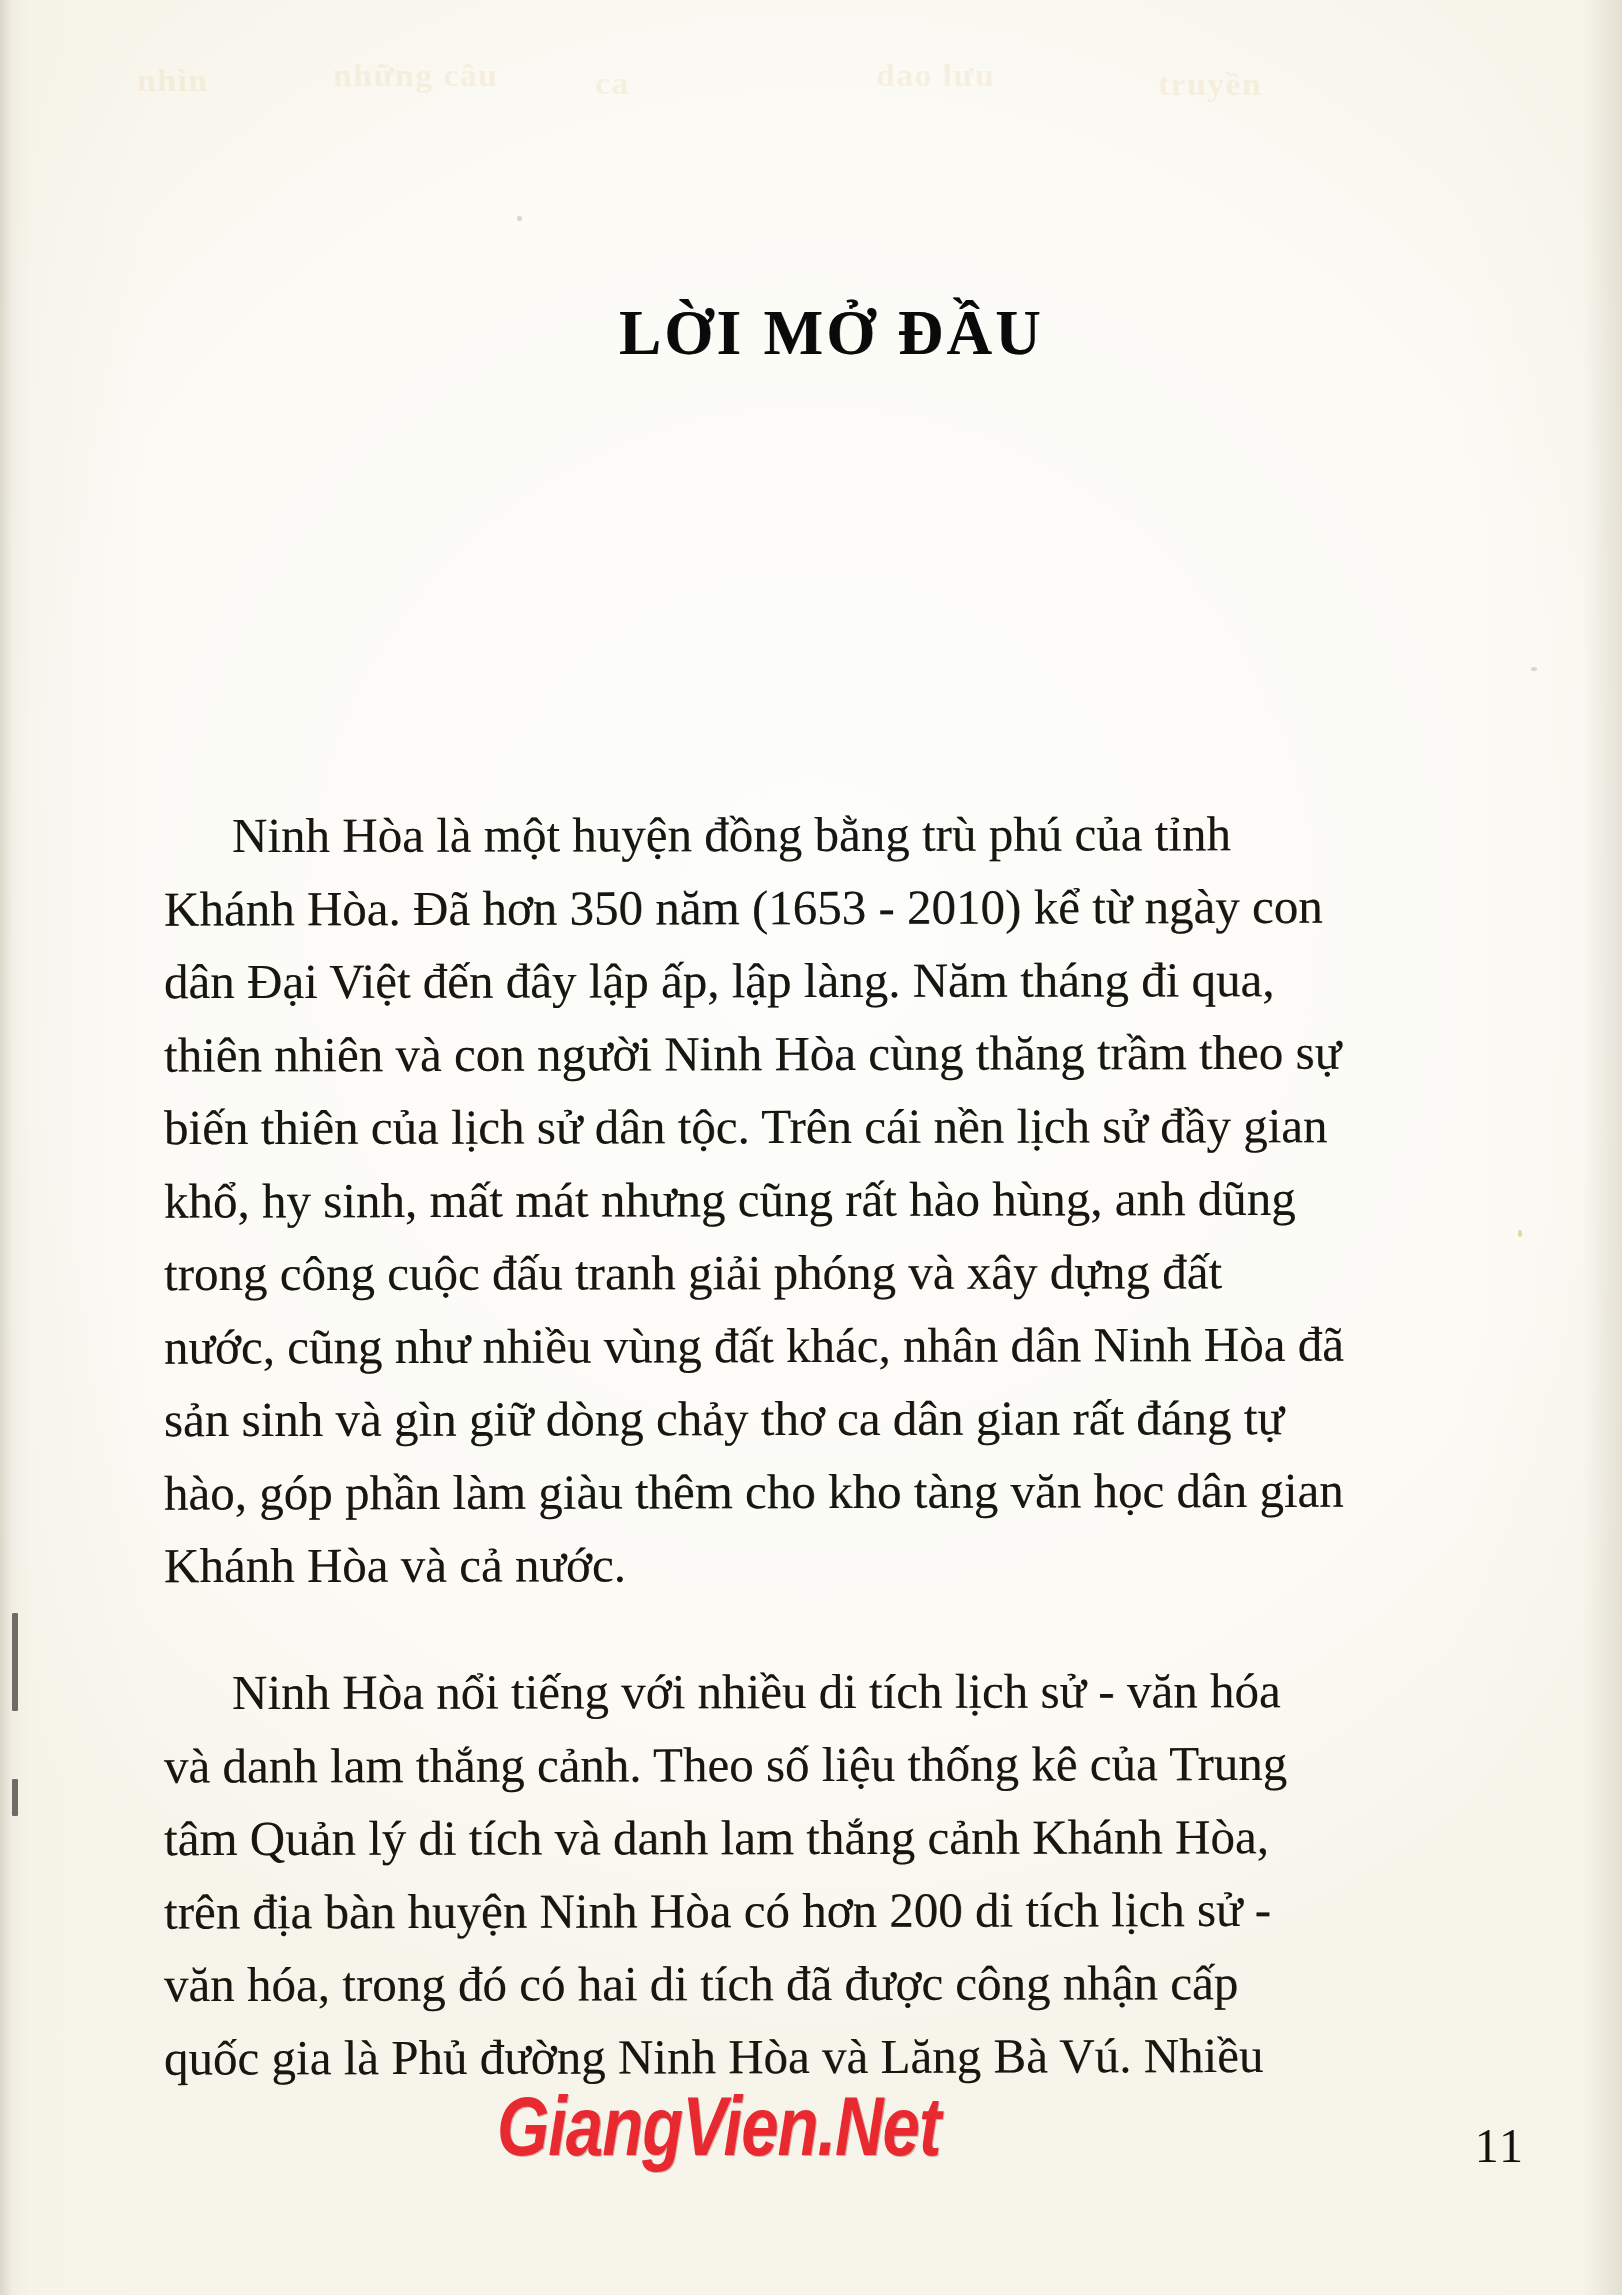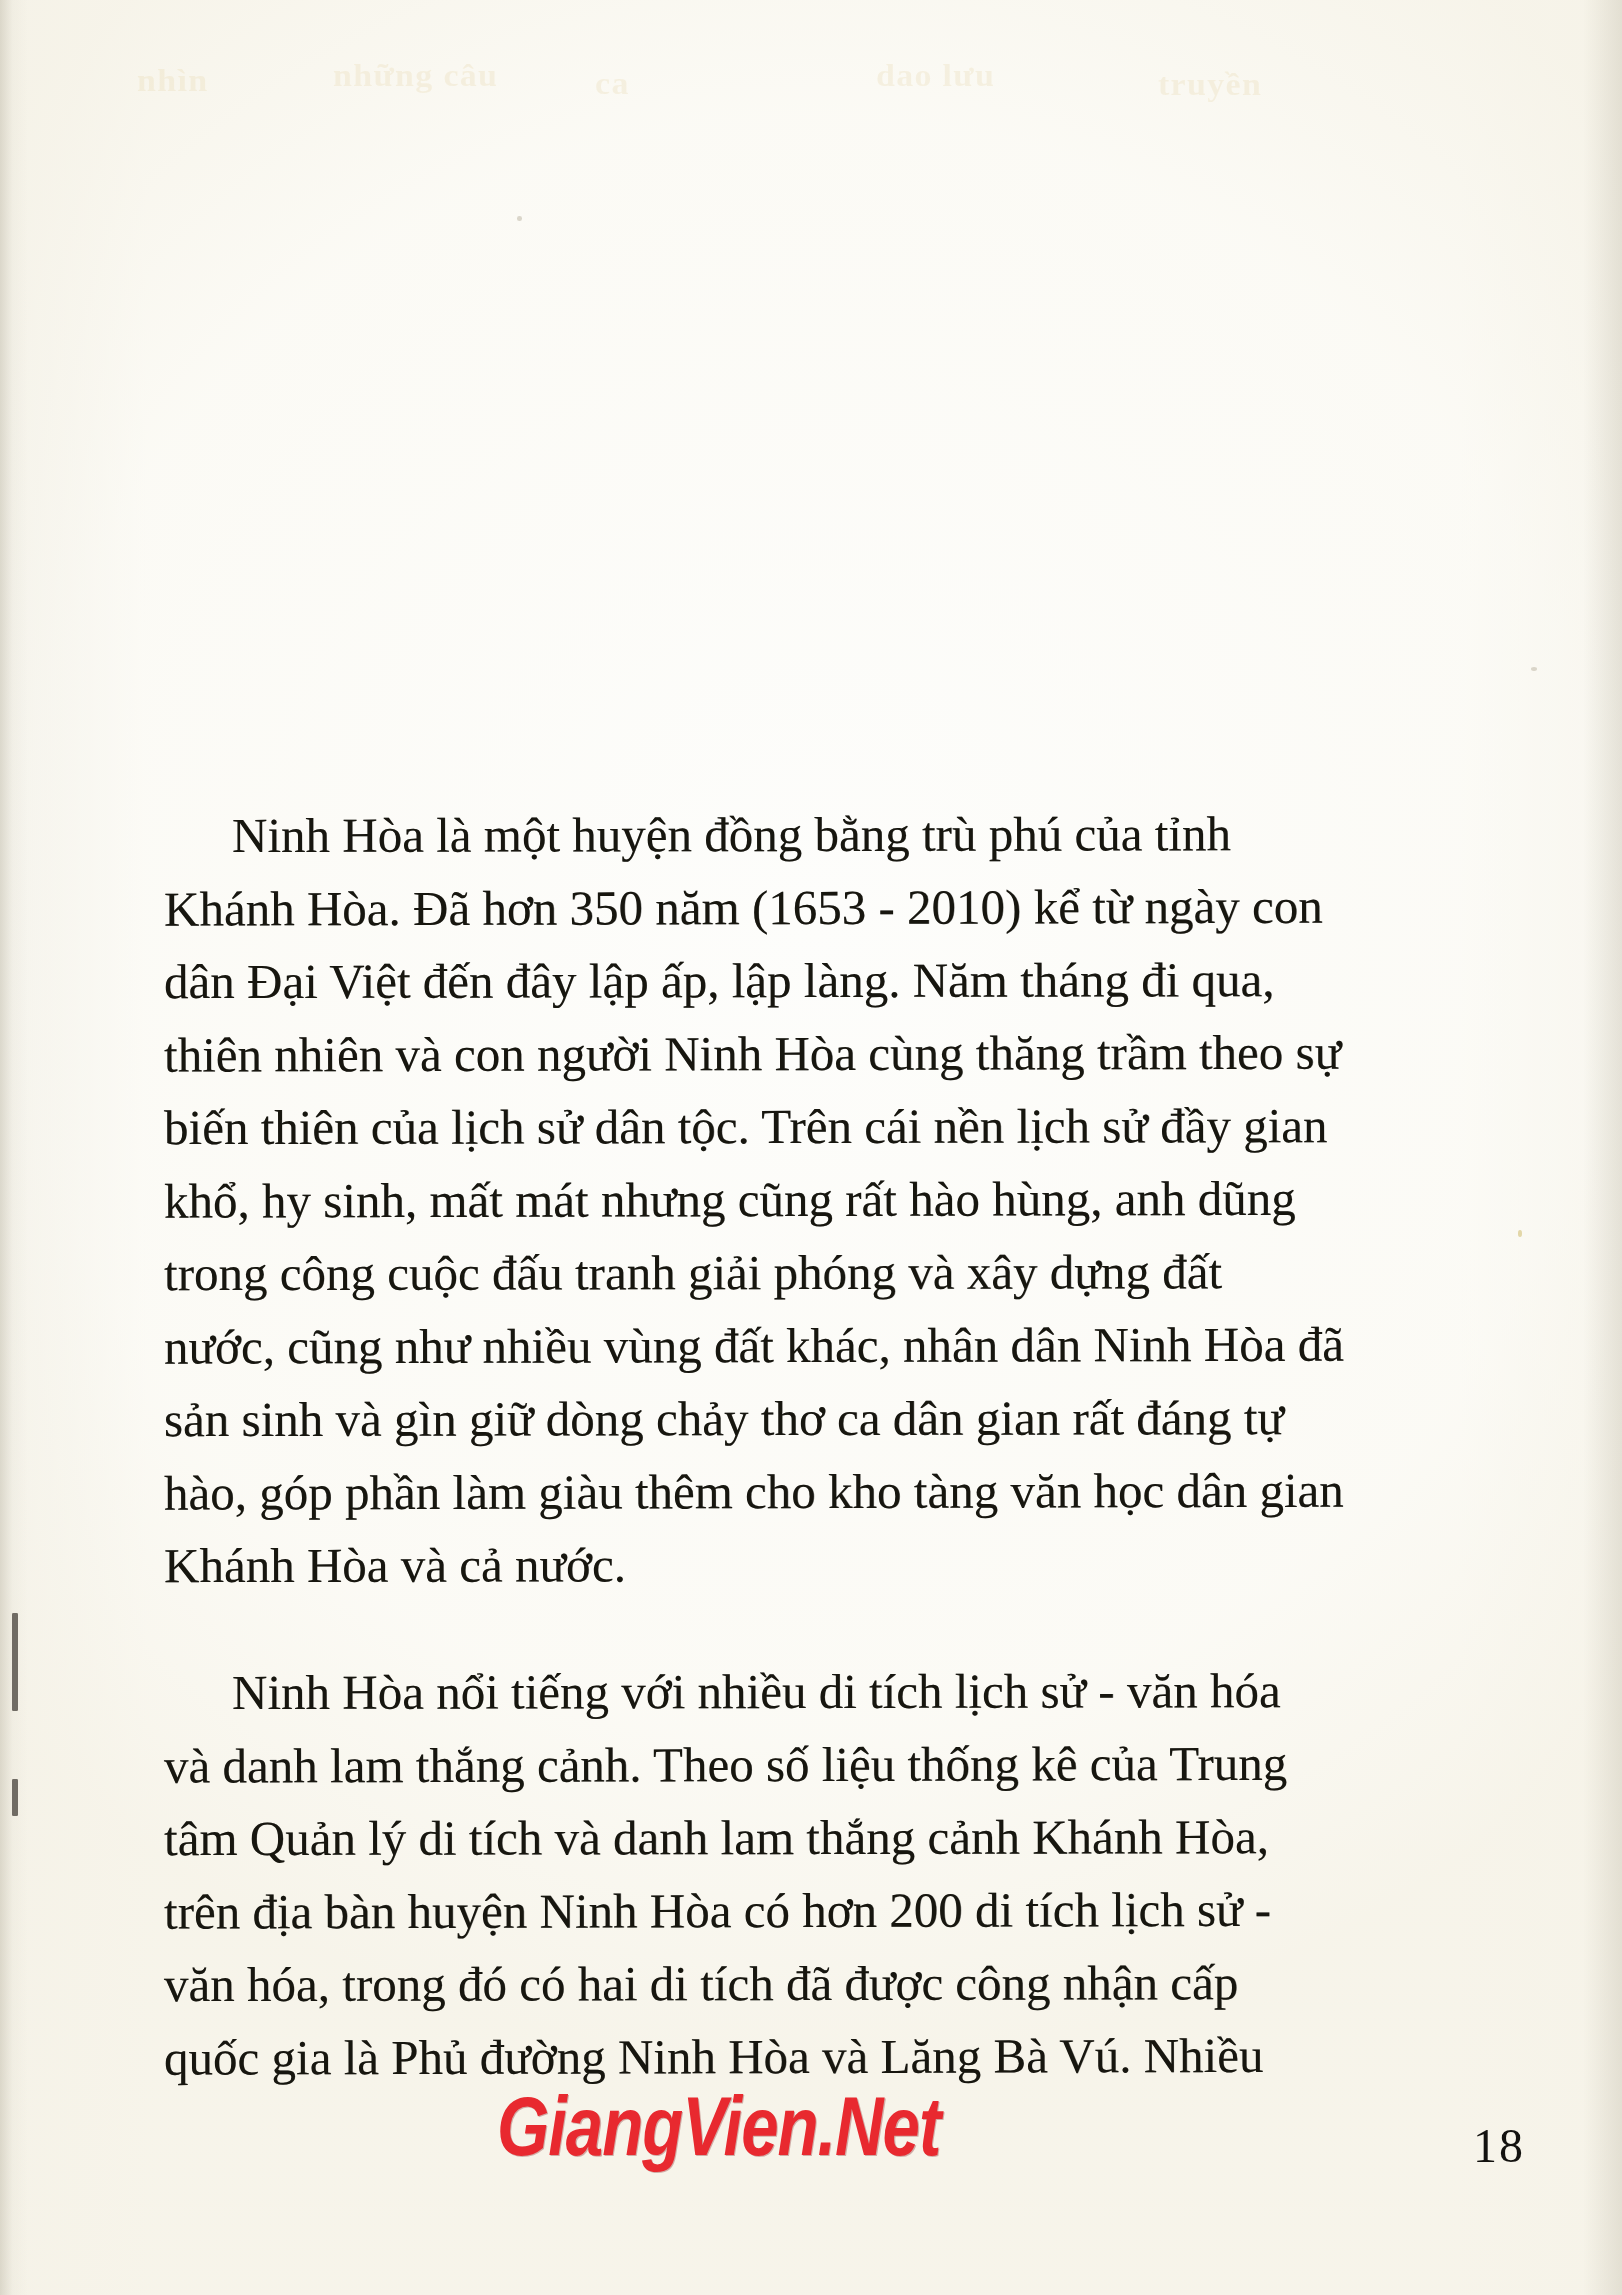--- a/index.html
+++ b/index.html
@@ -208,20 +208,21 @@
   <div class="binding-mark bm1"></div>
   <div class="binding-mark bm2"></div>
 
   <div class="speck" style="left:517px; top:216px; width:4.6px; height:4.6px;"></div>
   <div class="speck" style="left:1531px; top:667px; width:5.9px; height:3.9px;"></div>
   <div class="speck" style="left:1518px; top:1230px; width:3.9px; height:6.5px; background:#cbb55e;"></div>
   <div class="speck" style="left:589px; top:1557px; width:3.3px; height:5.9px;"></div>
 
   <div class="content">
 
+    <h1 class="page-title">LỜI MỞ ĐẦU</h1>
 
 
     <div class="body-text">
 
       <div class="para para1">
         <span class="line indent">Ninh Hòa là một huyện đồng bằng trù phú của tỉnh</span>
         <span class="line">Khánh Hòa. Đã hơn 350 năm (1653 - 2010) kể từ ngày con</span>
         <span class="line">dân Đại Việt đến đây lập ấp, lập làng. Năm tháng đi qua,</span>
         <span class="line">thiên nhiên và con người Ninh Hòa cùng thăng trầm theo sự</span>
         <span class="line">biến thiên của lịch sử dân tộc. Trên cái nền lịch sử đầy gian</span>
@@ -239,16 +240,16 @@
         <span class="line">tâm Quản lý di tích và danh lam thắng cảnh Khánh Hòa,</span>
         <span class="line">trên địa bàn huyện Ninh Hòa có hơn 200 di tích lịch sử -</span>
         <span class="line">văn hóa, trong đó có hai di tích đã được công nhận cấp</span>
         <span class="line">quốc gia là Phủ đường Ninh Hòa và Lăng Bà Vú. Nhiều</span>
       </div>
 
     </div>
   </div>
 
   <div class="watermark">GiangVien.Net</div>
-  <div class="folio">18</div>
+  <div class="folio">11</div>
 
 </div>
 
 
 </body></html>

